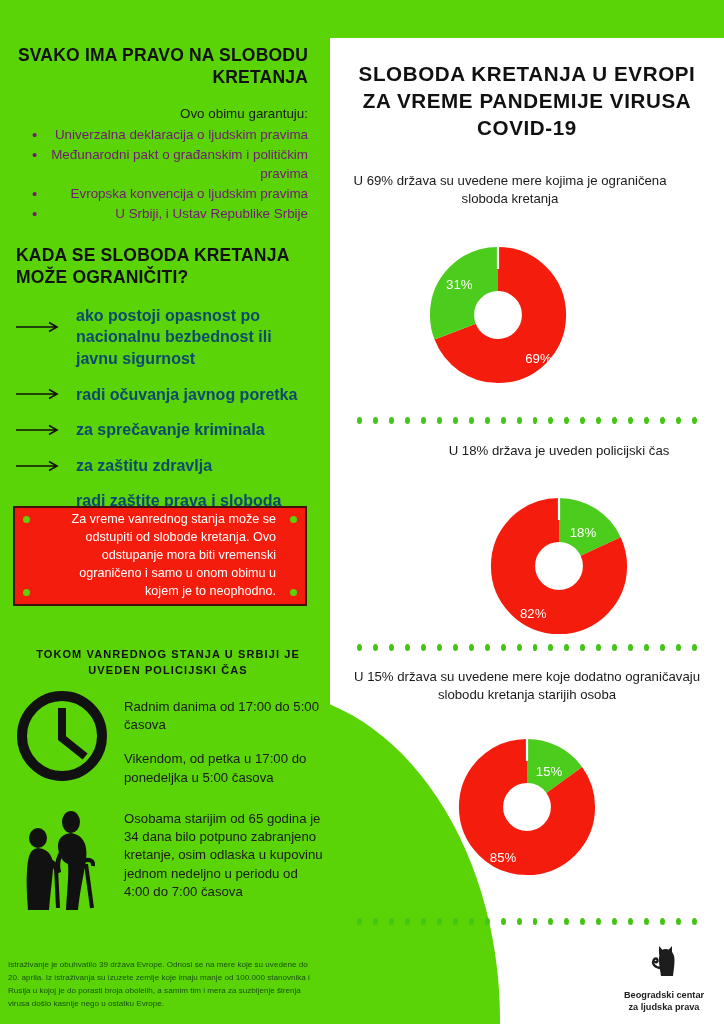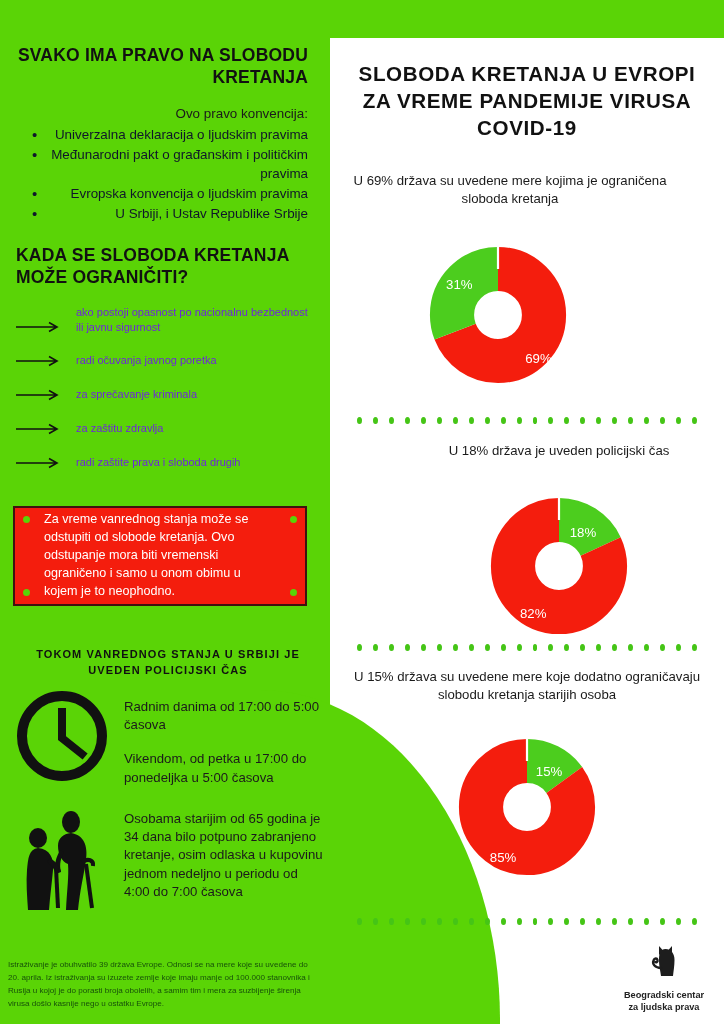--- a/index.html
+++ b/index.html
@@ -28,41 +28,41 @@
   
   #left-col{position:absolute;left:0;top:0;width:330px;height:1024px;}
   h1.sec-title{
     font-size:17.5px;font-weight:bold;line-height:1.28;margin:0;
     letter-spacing:.2px;color:#111;
   }
   #sec1{position:absolute;left:16px;top:44px;width:292px;text-align:right;}
   #intro-lead{font-size:13.4px;margin:16px 0 2px 0;line-height:1.35;color:#1b1b1b;}
   ul.bullets{margin:0;padding:0 0 0 16px;list-style:none;}
   ul.bullets li{
-    font-size:13.4px;line-height:1.42;position:relative;padding-left:14px;margin:1px 0;color:#0f172a;
+    font-size:13.4px;line-height:1.42;position:relative;padding-left:14px;margin:1px 0;color:#701a75;
   }
   ul.bullets li:before{
     content:"\2022";position:absolute;left:0;top:-1px;font-size:15px;
   }
 
   #sec2{position:absolute;left:16px;top:244px;width:300px;}
   .arrow-row{display:flex;align-items:center;margin-top:14px;}
   .arrow-row.first{align-items:flex-start;margin-top:16px;}
   .arrow-ico{flex:0 0 48px;margin-right:12px;margin-top:2px;}
   .arrow-row.first .arrow-ico{margin-top:14px;}
-  .arrow-txt{font-size:11px;line-height:1.35;color:#6d28d9;}
+  .arrow-txt{font-size:16px;line-height:1.35;color:#0c4a6e;font-weight:bold;}
 
   
   #redbox{
     position:absolute;left:13px;top:506px;width:294px;height:100px;
     background:#f41d0d;border:2px solid #3f1210;box-sizing:border-box;
     display:flex;align-items:center;justify-content:center;
   }
   #redbox p{
-    margin:0;color:#fff;font-size:12.6px;line-height:1.42;text-align:left;
+    margin:0;color:#fff;font-size:12.6px;line-height:1.42;text-align:right;
     width:232px;
   }
   .dot-corner{position:absolute;width:7px;height:7px;border-radius:50%;background:#5ad406;}
   .dot-tl{left:8px;top:8px;} .dot-tr{right:8px;top:8px;}
   .dot-bl{left:8px;bottom:8px;} .dot-br{right:8px;bottom:8px;}
 
   #sec3-title{
     position:absolute;left:20px;top:640px;width:296px;
     font-size:11px;font-weight:bold;letter-spacing:1.1px;line-height:1.42;
     text-align:center;color:#111;
@@ -113,21 +113,21 @@
 
 <div id="bg-green"></div>
 <div id="white-panel"></div>
 <div id="green-curve-fill"></div>
 <div id="green-curve"></div>
 
 <div id="left-col">
 
   <div id="sec1">
     <h1 class="sec-title">SVAKO IMA PRAVO NA SLOBODU KRETANJA</h1>
-    <p id="intro-lead">Ovo pravo konvencija:</p>
+    <p id="intro-lead">Ovo obimu garantuju:</p>
     <ul class="bullets">
       <li>Univerzalna deklaracija o ljudskim pravima</li>
       <li>Međunarodni pakt o građanskim i političkim pravima</li>
       <li>Evropska konvencija o ljudskim pravima</li>
       <li>U Srbiji, i Ustav Republike Srbije</li>
     </ul>
   </div>
 
   <div id="sec2">
     <h1 class="sec-title">KADA SE SLOBODA KRETANJA MOŽE OGRANIČITI?</h1>

